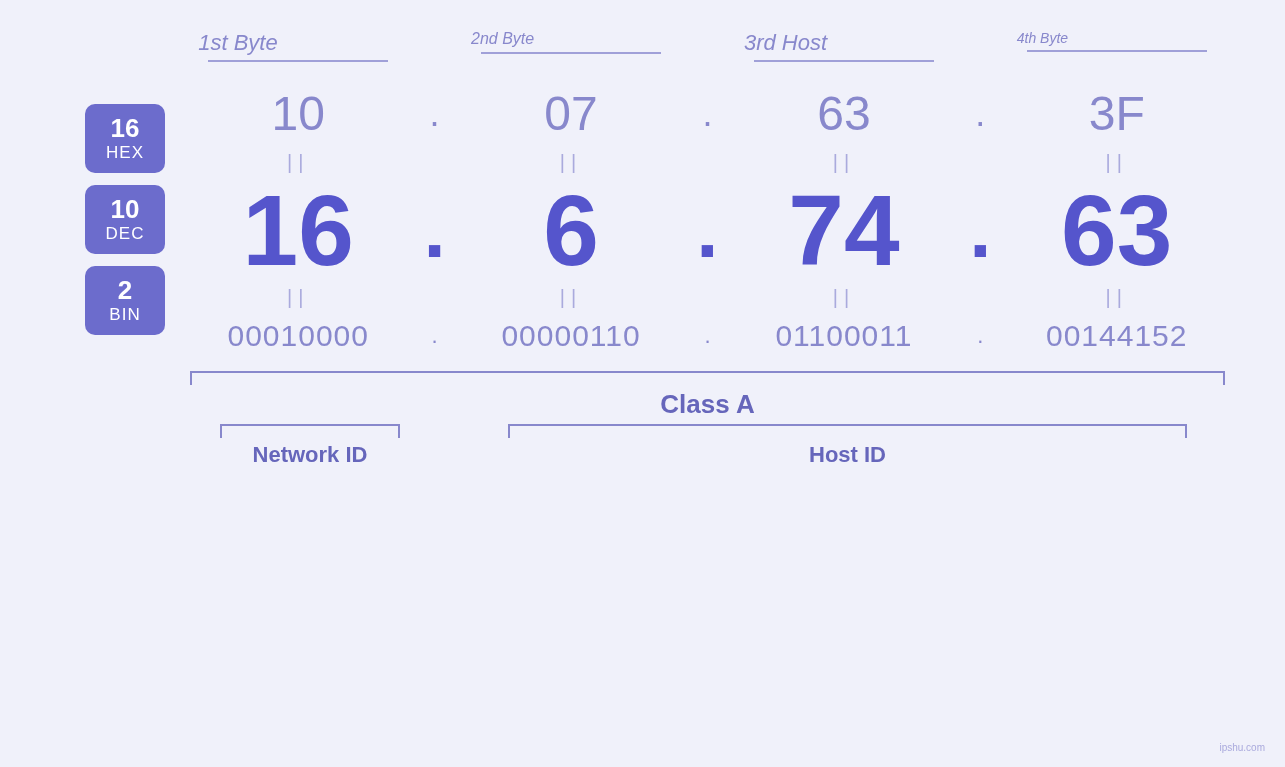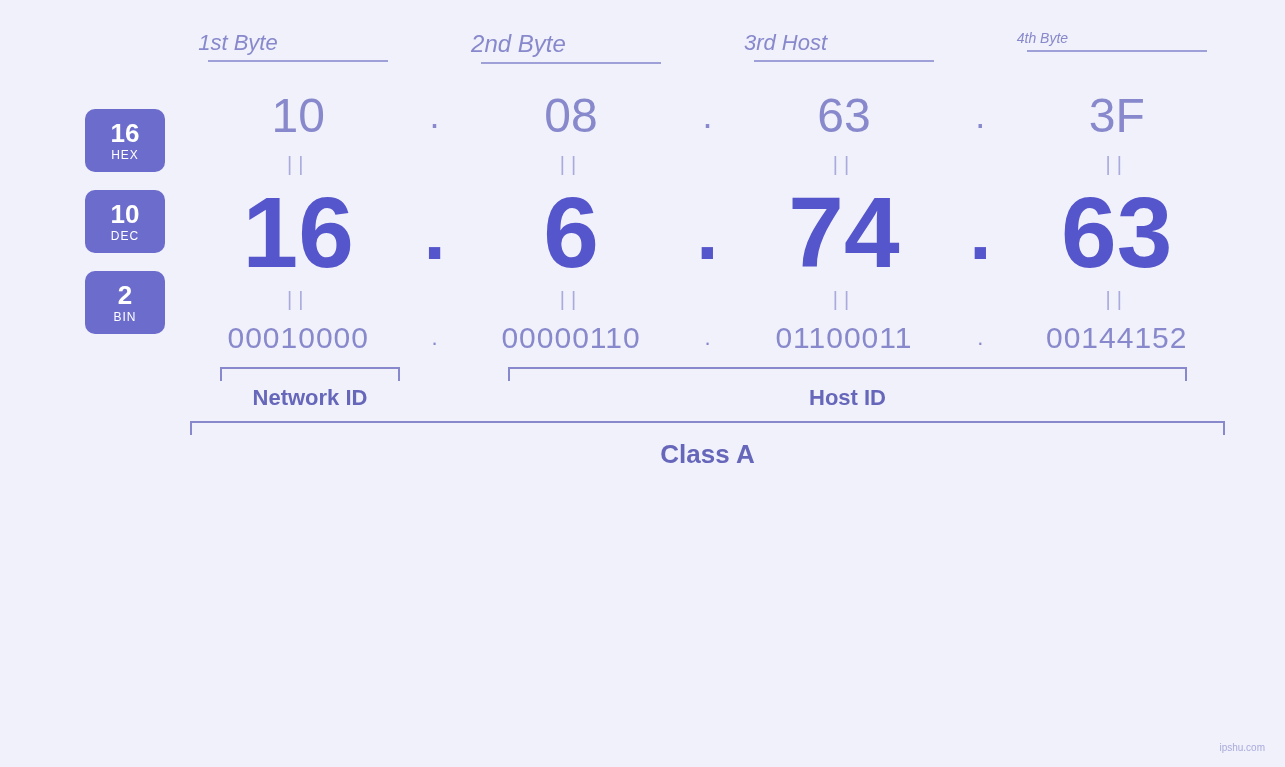--- a/index.html
+++ b/index.html
@@ -61,21 +61,21 @@
       width: 80px;
     }
 
     .base-badge .number {
       font-size: 26px;
       font-weight: bold;
       line-height: 1.1;
     }
 
     .base-badge .label {
-      font-size: 12px;
+      font-size: 17px;
       letter-spacing: 1px;
     }
 
     
     .values-area {
       flex: 1;
       display: flex;
       flex-direction: column;
     }
 
@@ -190,21 +190,21 @@
 
 <div class="container">
 
   <div class="header-row">
     <div class="header-cell">
       <span style="color:#8888cc;font-size:22px;">1st Byte</span>
       <div class="bracket-line"></div>
     </div>
     <div class="header-dot-spacer"></div>
     <div class="header-cell">
-      <span style="color:#8888cc;font-size:24px;">2nd Byte</span>
+      <span style="color:#8888cc;font-size:16px;">2nd Byte</span>
       <div class="bracket-line"></div>
     </div>
     <div class="header-dot-spacer"></div>
     <div class="header-cell">
       <span style="color:#8888cc;font-size:22px;">3rd Host</span>
       <div class="bracket-line"></div>
     </div>
     <div class="header-dot-spacer"></div>
     <div class="header-cell">
       <span style="color:#8888cc;font-size:14px;">4th Byte</span>
@@ -230,21 +230,21 @@
     </div>
 
     <div class="values-area">
 
       <div class="value-row">
         <div class="byte-cell">
           <span class="hex-value">10</span>
         </div>
         <div class="dot-cell" style="font-size:36px;font-weight:300;">.</div>
         <div class="byte-cell">
-          <span class="hex-value">08</span>
+          <span class="hex-value">07</span>
         </div>
         <div class="dot-cell" style="font-size:36px;font-weight:300;">.</div>
         <div class="byte-cell">
           <span class="hex-value">63</span>
         </div>
         <div class="dot-cell" style="font-size:36px;font-weight:300;">.</div>
         <div class="byte-cell">
           <span class="hex-value">3F</span>
         </div>
       </div>
@@ -298,38 +298,38 @@
         <div class="dot-cell" style="font-size:22px;">.</div>
         <div class="byte-cell">
           <span class="bin-value">01100011</span>
         </div>
         <div class="dot-cell" style="font-size:22px;">.</div>
         <div class="byte-cell">
           <span class="bin-value">00144152</span>
         </div>
       </div>
 
-    </div>
-  </div>
-
-  <div style="display:flex; width:calc(100% - 130px); margin-left:130px; margin-top:4px; align-items:flex-start;">
-
-    <div style="display:flex;flex-direction:column;align-items:center;width:240px;">
-      <div style="border-top:2px solid #8888cc; border-left:2px solid #8888cc; border-right:2px solid #8888cc; width:180px; height:14px;"></div>
-      <span style="color:#6666bb;font-size:22px;font-weight:bold;margin-top:4px;">Network ID</span>
-    </div>
-
-    <div style="width:40px;"></div>
-
-    <div style="display:flex;flex-direction:column;align-items:center;flex:1;">
-      <div style="border-top:2px solid #8888cc; border-left:2px solid #8888cc; border-right:2px solid #8888cc; width:90%; height:14px;"></div>
-      <span style="color:#6666bb;font-size:22px;font-weight:bold;margin-top:4px;">Host ID</span>
     </div>
   </div>
 
   <div style="display:flex;flex-direction:column;align-items:center;width:calc(100% - 130px);margin-left:130px;margin-top:10px;">
     <div style="border-top:2px solid #8888cc;border-left:2px solid #8888cc;border-right:2px solid #8888cc;width:100%;height:14px;"></div>
     <span style="color:#6666bb;font-size:26px;font-weight:bold;margin-top:4px;">Class A</span>
   </div>
 
+  <div style="display:flex; width:calc(100% - 130px); margin-left:130px; margin-top:4px; align-items:flex-start;">
+
+    <div style="display:flex;flex-direction:column;align-items:center;width:240px;">
+      <div style="border-top:2px solid #8888cc; border-left:2px solid #8888cc; border-right:2px solid #8888cc; width:180px; height:14px;"></div>
+      <span style="color:#6666bb;font-size:22px;font-weight:bold;margin-top:4px;">Network ID</span>
+    </div>
+
+    <div style="width:40px;"></div>
+
+    <div style="display:flex;flex-direction:column;align-items:center;flex:1;">
+      <div style="border-top:2px solid #8888cc; border-left:2px solid #8888cc; border-right:2px solid #8888cc; width:90%; height:14px;"></div>
+      <span style="color:#6666bb;font-size:22px;font-weight:bold;margin-top:4px;">Host ID</span>
+    </div>
+  </div>
+
 </div>
 
 <div class="watermark">ipshu.com</div>
 
 </body></html>

